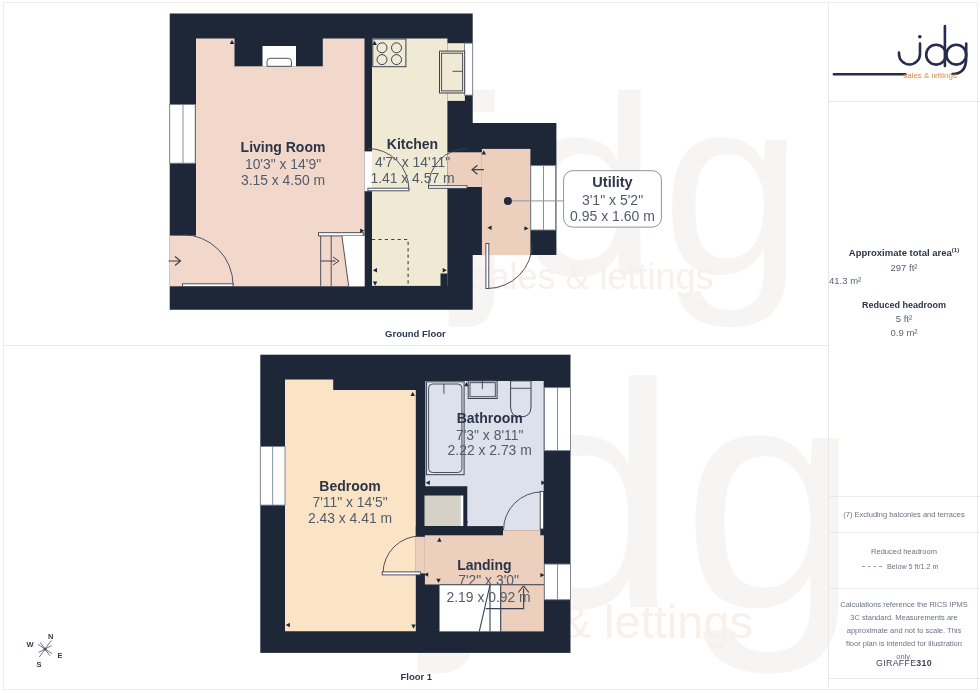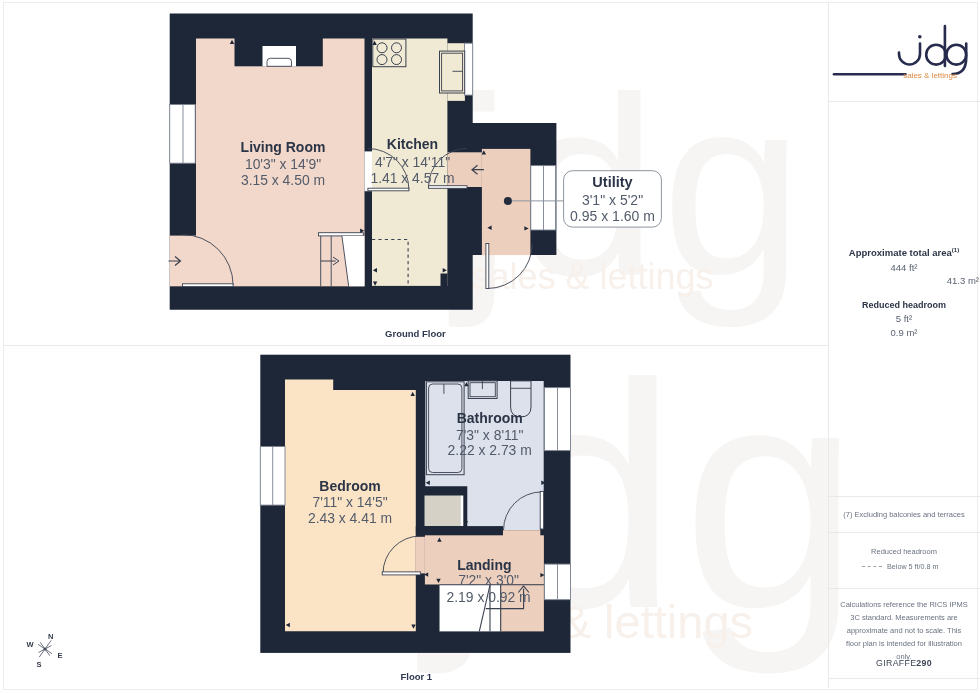--- a/index.html
+++ b/index.html
@@ -287,36 +287,36 @@
     <circle cx="136.3" cy="54.7" r="9.9"></circle>
     <path d="M146.2,43.5 V58 Q146.2,74 132.5,74"></path>
   </g>
   <circle cx="99.8" cy="36.8" r="1.8" fill="#272c4e"></circle>
   <text x="137" y="77.8" font-size="8" fill="#dd8a41" text-anchor="end" font-family="Liberation Sans, sans-serif">sales &amp; lettings</text>
 </svg>
 
 <div class="abs" style="left:829px;top:101px;width:151px;height:1px;background:#e9e9ea;"></div>
 
 <div class="abs" style="left:829px;top:247px;width:150px;text-align:center;font-size:9.5px;font-weight:bold;color:#2c3547;">Approximate total area<sup style="font-size:6px;">(1)</sup></div>
-<div class="abs" style="left:829px;top:261.5px;width:150px;text-align:center;font-size:9.5px;color:#5a6372;">444 ft²</div>
-<div class="abs" style="left:829px;top:275px;width:150px;text-align:right;font-size:9.5px;color:#5a6372;">41.3 m²</div>
+<div class="abs" style="left:829px;top:261.5px;width:150px;text-align:center;font-size:9.5px;color:#5a6372;">297 ft²</div>
+<div class="abs" style="left:829px;top:275px;width:150px;text-align:left;font-size:9.5px;color:#5a6372;">41.3 m²</div>
 
 <div class="abs" style="left:829px;top:300px;width:150px;text-align:center;font-size:9px;font-weight:bold;color:#2c3547;">Reduced headroom</div>
 <div class="abs" style="left:829px;top:313px;width:150px;text-align:center;font-size:9.5px;color:#5a6372;">5 ft²</div>
 <div class="abs" style="left:829px;top:326.5px;width:150px;text-align:center;font-size:9.5px;color:#5a6372;">0.9 m²</div>
 
 <div class="abs" style="left:829px;top:496px;width:151px;height:1px;background:#e9e9ea;"></div>
 
 <div class="abs" style="left:829px;top:510px;width:150px;text-align:center;font-size:7.5px;color:#6b7280;">(7) Excluding balconies and terraces</div>
 
 <div class="abs" style="left:829px;top:532px;width:151px;height:1px;background:#e9e9ea;"></div>
 
 <div class="abs" style="left:829px;top:547px;width:150px;text-align:center;font-size:7.5px;color:#6b7280;">Reduced headroom</div>
 <div class="abs" style="left:862px;top:566px;width:20px;height:0;border-top:1px dashed #9aa1ab;"></div>
-<div class="abs" style="left:887px;top:562px;width:60px;font-size:7.2px;color:#6b7280;">Below 5 ft/0.8 m</div>
+<div class="abs" style="left:887px;top:562px;width:60px;font-size:7.2px;color:#6b7280;">Below 5 ft/1.2 m</div>
 
 <div class="abs" style="left:829px;top:588px;width:151px;height:1px;background:#e9e9ea;"></div>
 
 <div class="abs" style="left:829px;top:598px;width:150px;text-align:center;font-size:7.5px;line-height:13px;color:#6b7280;">Calculations reference the RICS IPMS<br>3C standard. Measurements are<br>approximate and not to scale. This<br>floor plan is intended for illustration<br>only.</div>
 
-<div class="abs" style="left:829px;top:658px;width:150px;text-align:center;font-size:8.8px;letter-spacing:0.3px;color:#3c4554;">GIRAFFE<b>290</b></div>
+<div class="abs" style="left:829px;top:658px;width:150px;text-align:center;font-size:8.8px;letter-spacing:0.3px;color:#3c4554;">GIRAFFE<b>310</b></div>
 
 <div class="abs" style="left:829px;top:678px;width:151px;height:1px;background:#e9e9ea;"></div>
 
 </body></html>

